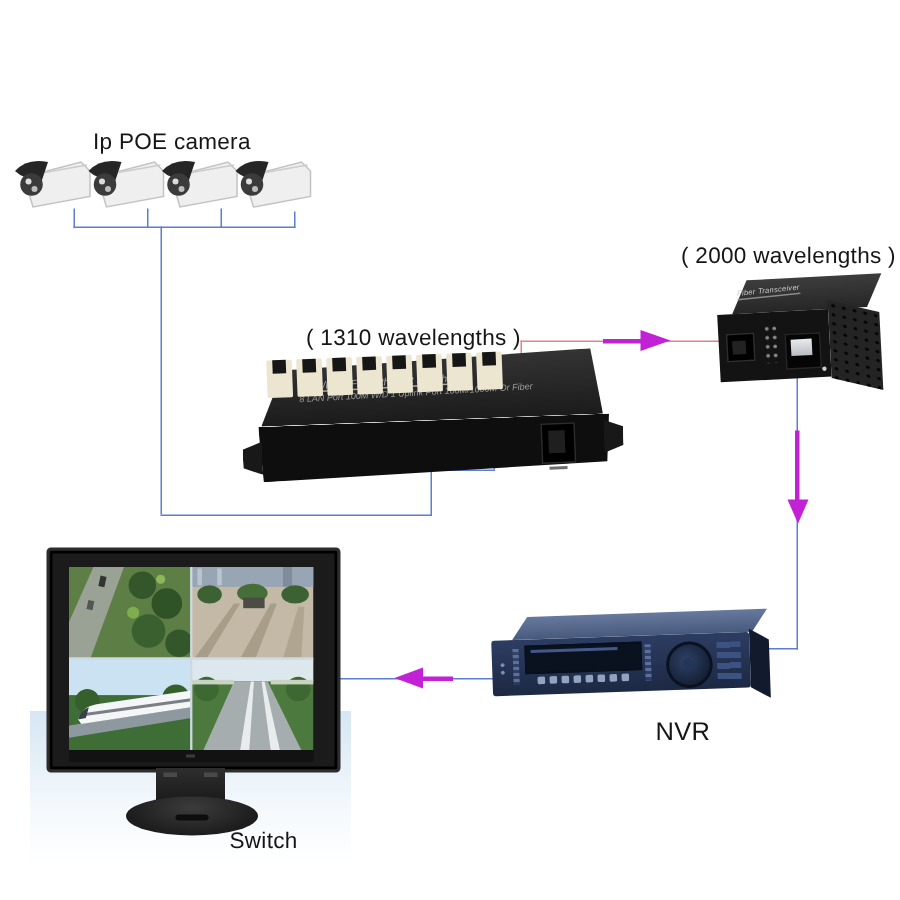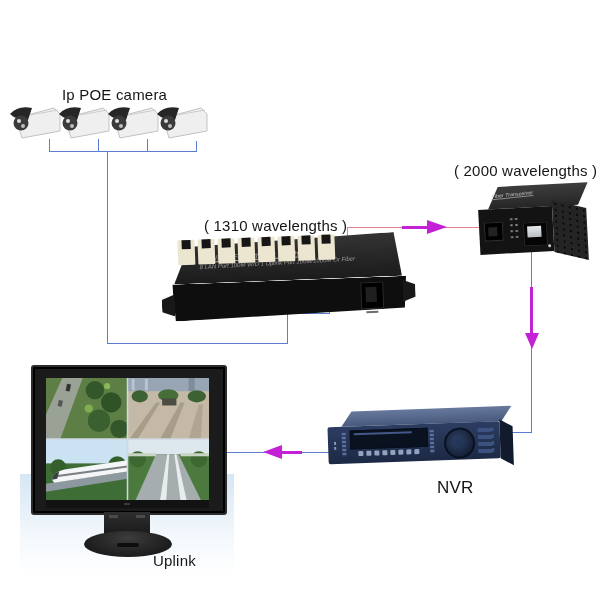--- a/index.html
+++ b/index.html
@@ -287,15 +287,15 @@
     </svg>
     <div class="mon-chin"></div>
   </div>
   <div class="mon-neck"></div>
   <div class="mon-base"></div>
 
   <div class="lbl" style="left:62px;top:86px;">Ip POE camera</div>
   <div class="lbl" style="left:176px;top:217px;margin-left:28px;">( 1310 wavelengths )</div>
   <div class="lbl" style="left:454px;top:162px;">( 2000 wavelengths )</div>
   <div class="lbl" style="left:437px;top:478px;font-size:17px;">NVR</div>
-  <div class="lbl" style="left:153px;top:552px;">Uplink</div>
+  <div class="lbl" style="left:153px;top:552px;">Switch</div>
 
 </div>
 
 </body></html>

